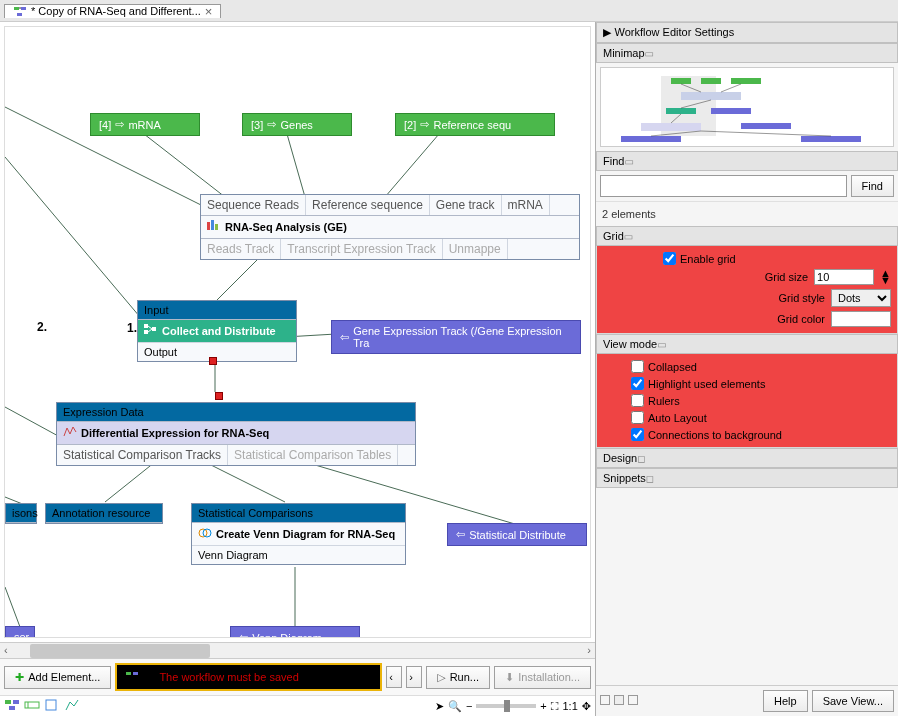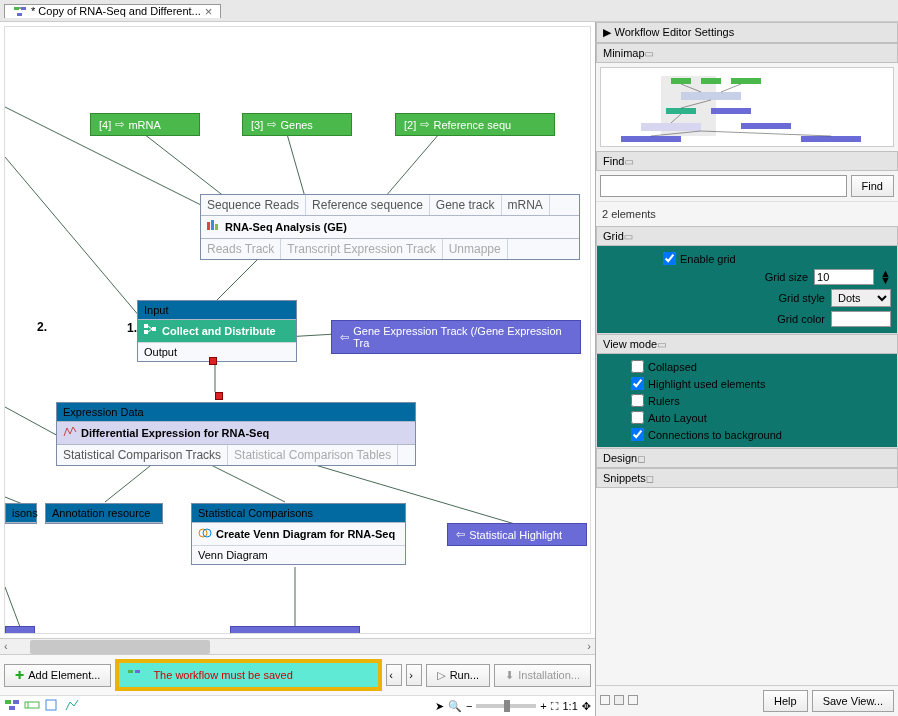--- a/index.html
+++ b/index.html
@@ -36,27 +36,27 @@
 
 .anno { position: absolute; font-weight: bold; font-size: 12px; }
 
 
 .hscroll { height: 16px; background: #f0f0f0; border-top: 1px solid #ccc; position: relative; }
 .hscroll-thumb { position: absolute; height: 14px; top: 1px; background: #c8c8c8; border-radius: 2px; }
 
 
 .bottom-bar { padding: 4px; display: flex; gap: 4px; align-items: center; background: #f8f8f8; border-top: 1px solid #ccc; }
 .btn { border: 1px solid #a0a0a0; background: linear-gradient(#fdfdfd,#ececec); padding: 4px 10px; display: flex; align-items: center; gap: 4px; min-height: 22px; }
-.status-msg { flex: 1; border: 4px solid #eab308; background: #5eead4; padding: 4px 8px; display: flex; align-items: center; gap: 12px; }
+.status-msg { flex: 1; border: 2px solid #eab308; background: #000000; padding: 4px 8px; display: flex; align-items: center; gap: 20px; }
 .status-msg span.red { color: #d00000; }
 .icon-row { padding: 2px 4px; display: flex; gap: 4px; align-items: center; border-top: 1px solid #ddd; }
 
 
 .panel-title { background: #e4e4e4; border: 1px solid #c0c0c0; padding: 3px 6px; display: flex; align-items: center; justify-content: flex-start; font-size: 11px; }
-.panel-body { padding: 4px 6px; background: #0f766e; border: 1px solid #d8d8d8; border-top: none; }
+.panel-body { padding: 4px 6px; background: #ef4444; border: 1px solid #d8d8d8; border-top: none; }
 .minimap-img { height: 80px; background: #fff; border: 1px solid #ccc; margin: 4px; position: relative; }
 .form-row { display: flex; align-items: center; justify-content: flex-end; gap: 6px; padding: 2px 0; }
 .form-row label { text-align: right; }
 .form-row input[type=text], .form-row select { width: 60px; border: 1px solid #999; padding: 1px 2px; font-size: 11px; }
 .chk { display: flex; align-items: center; gap: 4px; padding: 2px 0 2px 28px; }
 .chk input { margin: 0; }
 .find-box { display: flex; gap: 4px; padding: 4px; }
 .find-box input { flex: 1; border: 1px solid #999; padding: 2px; }
 .small-info { padding: 6px 6px; color: #333; border-top: 1px solid #e0e0e0; }
 .collapse-icon { color: #888; font-size: 10px; }
@@ -203,21 +203,21 @@
                   <circle cx="5" cy="6" r="4" fill="none" stroke="#d80"></circle>
                   <circle cx="9" cy="6" r="4" fill="none" stroke="#08d"></circle>
                 </svg></span>
             <b>Create Venn Diagram for RNA-Seq</b>
           </div>
           <div class="node-row">Venn Diagram</div>
         </div>
 
         <div class="node-purple" style="position:absolute; left:442px; top:496px; width:140px; border:1px solid #4a4ab0;">
           <span>⇦</span>
-          <span>Statistical Highlight</span>
+          <span>Statistical Distribute</span>
         </div>
 
         <div class="node-purple" style="position:absolute; left:225px; top:599px; width:130px; border:1px solid #4a4ab0;">
           <span>⇦</span>
           <span>Venn Diagram</span>
         </div>
 
         <div class="node-purple" style="position:absolute; left:0; top:599px; width:30px; border:1px solid #4a4ab0;">
           <span>ser</span>
         </div>

